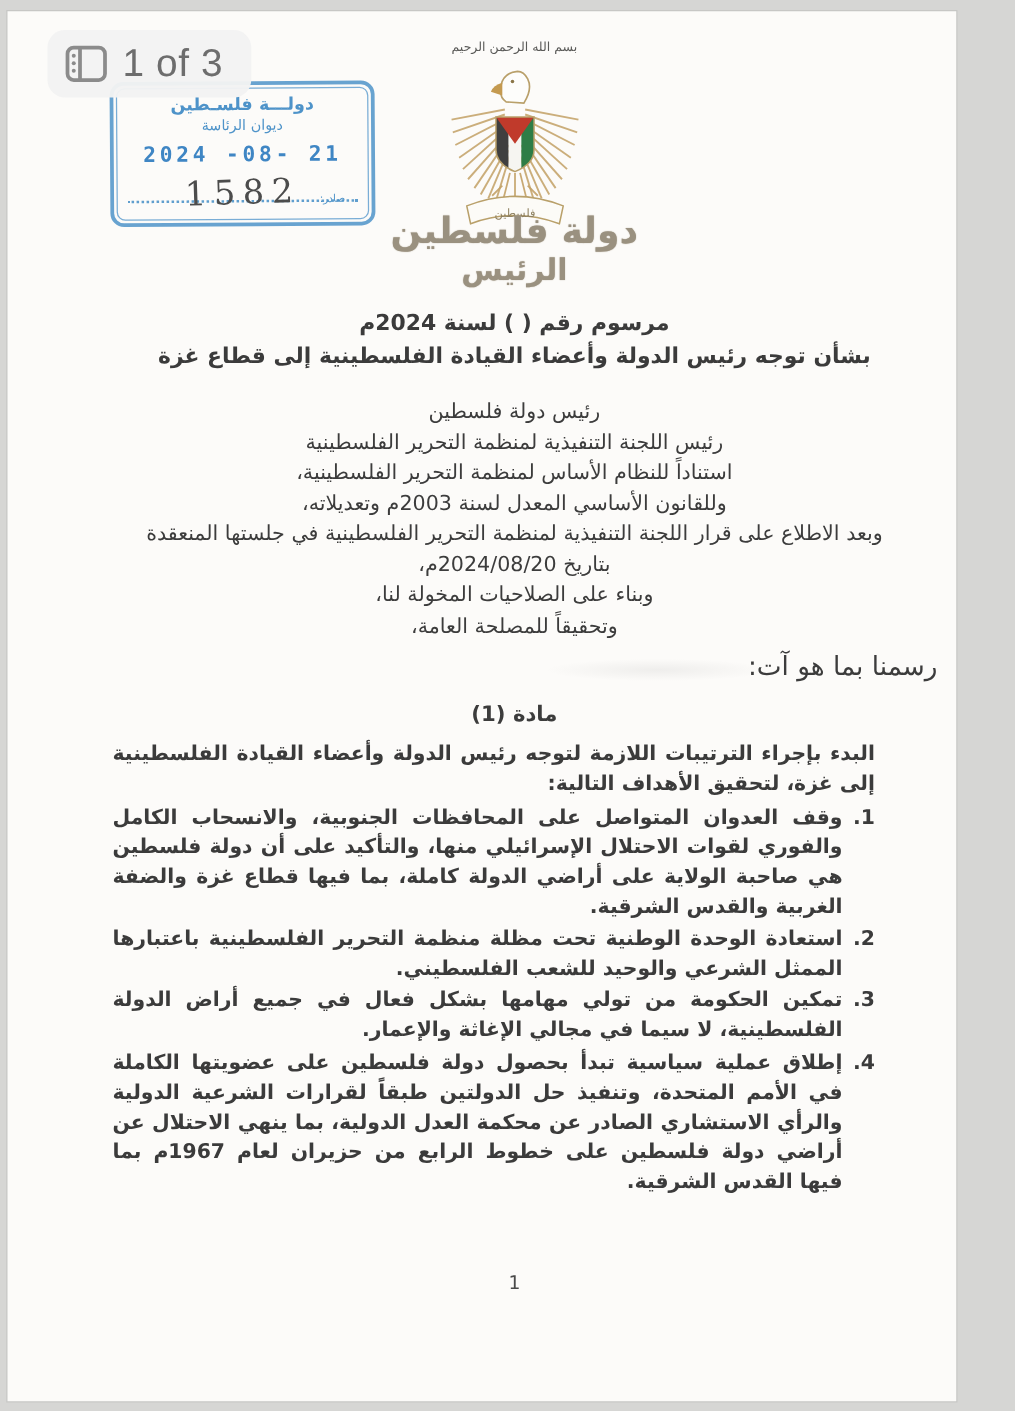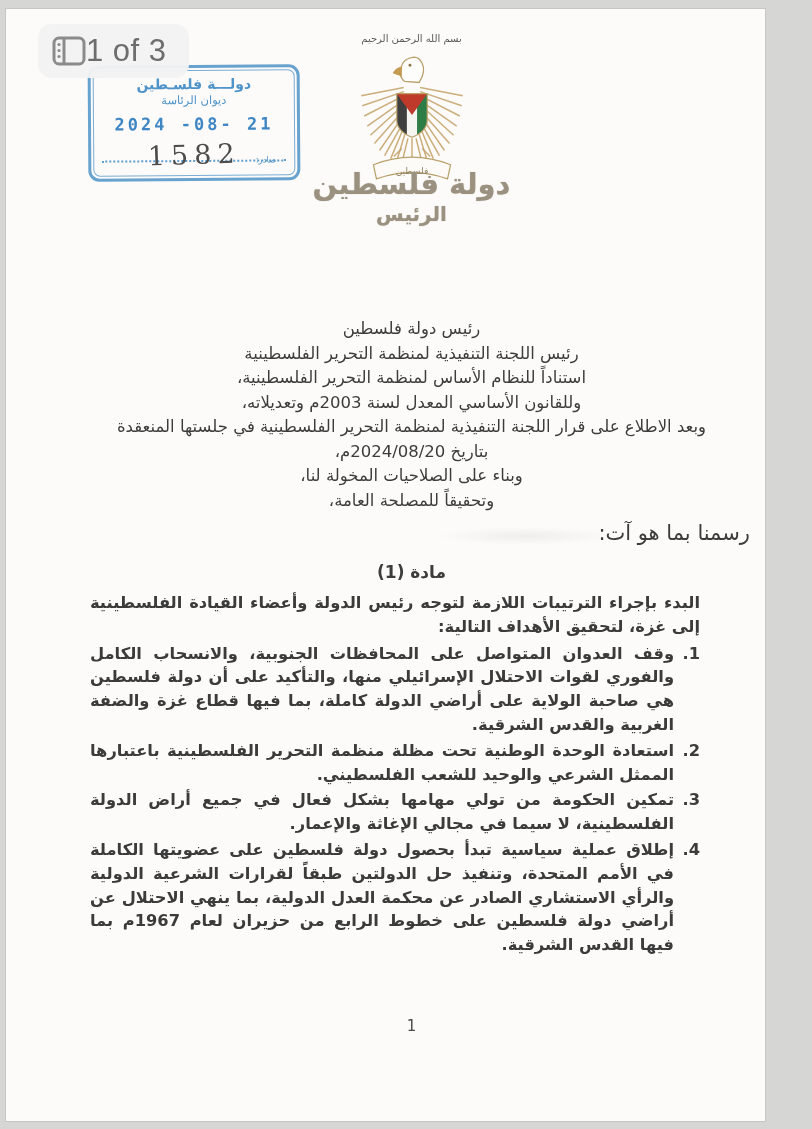--- a/index.html
+++ b/index.html
@@ -17,21 +17,21 @@
     background:#fcfbf9;
     box-shadow:0 0 0 1px #c7c7c5;
   }
 
   
   .chip {
     position:absolute; left:38px; top:24px; height:54px;
     padding:0 22px 0 14px; z-index:60;
     background:rgba(243,243,243,.96);
     border-radius:14px;
-    display:flex; align-items:center; 
+    display:flex; align-items:center; gap:12px;
   }
   .chip-text {
     font-family:"Liberation Sans", sans-serif;
     font-size:31px; color:#6d6d6d; letter-spacing:.5px;
   }
 
   
   .stamp {
     position:absolute; left:82px; top:56px; width:212px; height:116px;
     border:3px solid rgba(78,147,201,.85); border-radius:11px;
@@ -64,21 +64,21 @@
 
   .bismillah { top:24px; font-size:10px; color:#5a5a58; letter-spacing:-.3px; }
 
   .emblem-wrap { top:42px; }
 
   .state-title {
     top:158px; font-size:29px; font-weight:bold; color:#9a9180;
     letter-spacing:1px; text-shadow:0 0 1px #b5ac9c;
   }
   .president-title {
-    top:193px; font-size:20px; font-weight:bold; color:#9a9180;
+    top:193px; font-size:24px; font-weight:bold; color:#9a9180;
     text-shadow:0 0 1px #b5ac9c;
   }
 
   .decree-title { top:237px; font-size:17.5px; font-weight:bold; line-height:26px; color:#3b3b3b; }
 
   .preamble { top:308px; font-size:16.5px; line-height:24.5px; color:#3c3c3c; }
 
   .decree-intro {
     position:absolute; right:15px; top:512px;
     font-size:21px; font-weight:400; direction:rtl;
@@ -177,20 +177,24 @@
       <div class="stamp-l2">ديوان الرئاسة</div>
       <div class="stamp-date">21 -08- 2024</div>
       <div class="stamp-bottom">
         <div class="stamp-dots"></div>
         <div class="stamp-issued">صادر:</div>
         <div class="stamp-number">1582</div>
       </div>
     </div>
   </div>
 
+  <div class="center-col decree-title" dir="rtl">
+    <div>مرسوم رقم ( ) لسنة 2024م</div>
+    <div>بشأن توجه رئيس الدولة وأعضاء القيادة الفلسطينية إلى قطاع غزة</div>
+  </div>
 
   <div class="center-col preamble" dir="rtl">
     <div>رئيس دولة فلسطين</div>
     <div>رئيس اللجنة التنفيذية لمنظمة التحرير الفلسطينية</div>
     <div>استناداً للنظام الأساس لمنظمة التحرير الفلسطينية،</div>
     <div>وللقانون الأساسي المعدل لسنة 2003م وتعديلاته،</div>
     <div>وبعد الاطلاع على قرار اللجنة التنفيذية لمنظمة التحرير الفلسطينية في جلستها المنعقدة</div>
     <div>بتاريخ 2024/08/20م،</div>
     <div>وبناء على الصلاحيات المخولة لنا،</div>
     <div>وتحقيقاً للمصلحة العامة،</div>

